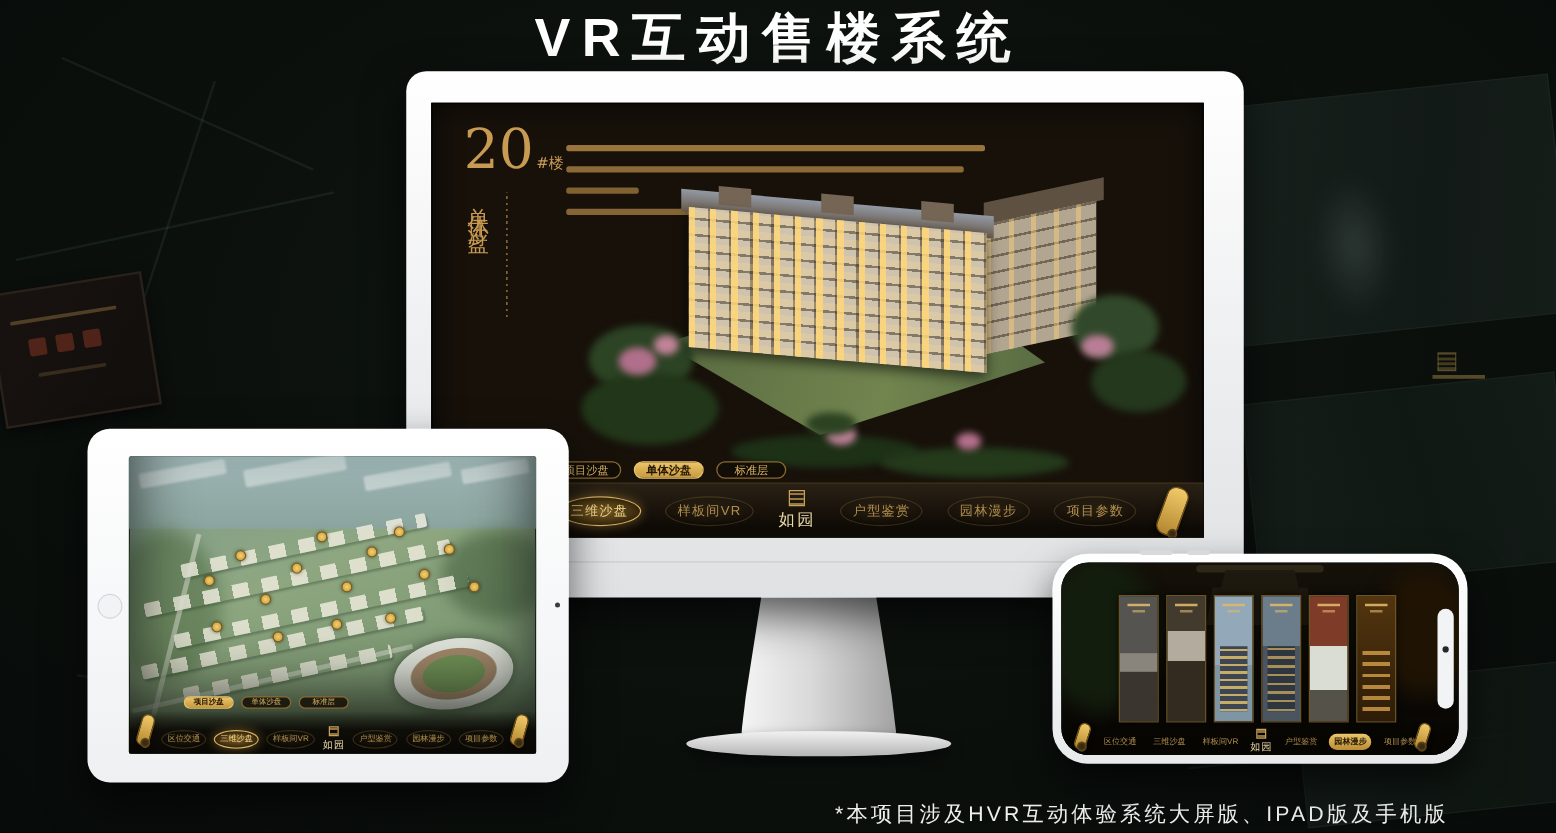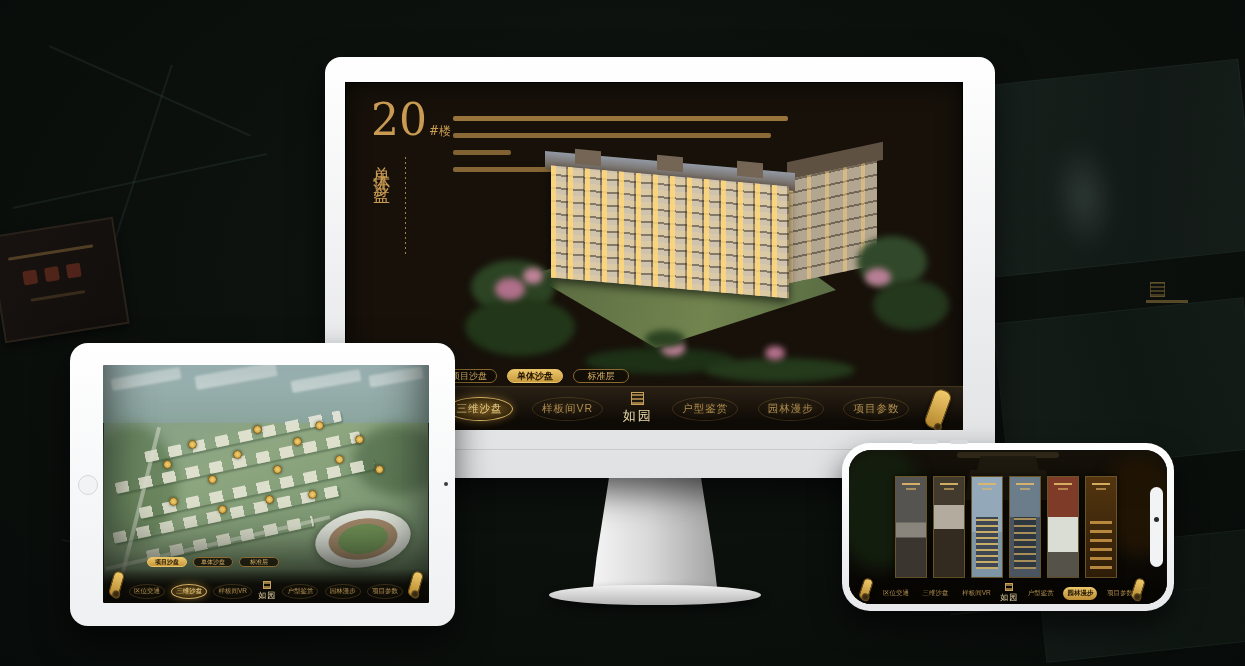--- a/index.html
+++ b/index.html
@@ -170,20 +170,21 @@
     <div class="tl" style="left:30px;top:66px;width:55px;opacity:.6;"></div>
   </div>
   <div class="bg-photo" style="left:985px;top:72px;width:262px;height:190px;background:linear-gradient(100deg,#1a2420,#141c19 60%,#18211d);">
     <div class="bg-river" style="left:60px;top:60px;width:70px;height:120px;"></div>
   </div>
   <div class="bg-photo" style="left:1000px;top:310px;width:250px;height:150px;background:linear-gradient(80deg,#17201b,#121a16 55%,#161f1a);"></div>
   <div class="bg-photo" style="left:1040px;top:540px;width:210px;height:110px;background:linear-gradient(100deg,#141c18,#101713);"></div>
   <div class="bg-mark"></div>
   <div class="bg-mark-dash"></div>
 
+  <div class="title">VR互动售楼系统</div>
 
   <div class="neck"></div>
   <div class="base"></div>
   <div class="monitor">
     <div class="chin-groove"></div>
     <div class="m-screen">
 
       <div class="unit">
         <span class="unit-num">20</span><span class="unit-suffix">#楼</span>
         <div class="unit-vert">单体沙盘</div>
@@ -360,13 +361,14 @@
           <span class="cap"></span>
         </span>
       <span class="scroll p-scroll" style="right:24px;top:128px;">
           <span class="cap"></span>
         </span>
       <div class="p-notch"></div>
       <div class="p-cam"></div>
     </div>
   </div>
 
+  <div class="footnote">*本项目涉及HVR互动体验系统大屏版、IPAD版及手机版</div>
 </div>
 
 </body></html>

